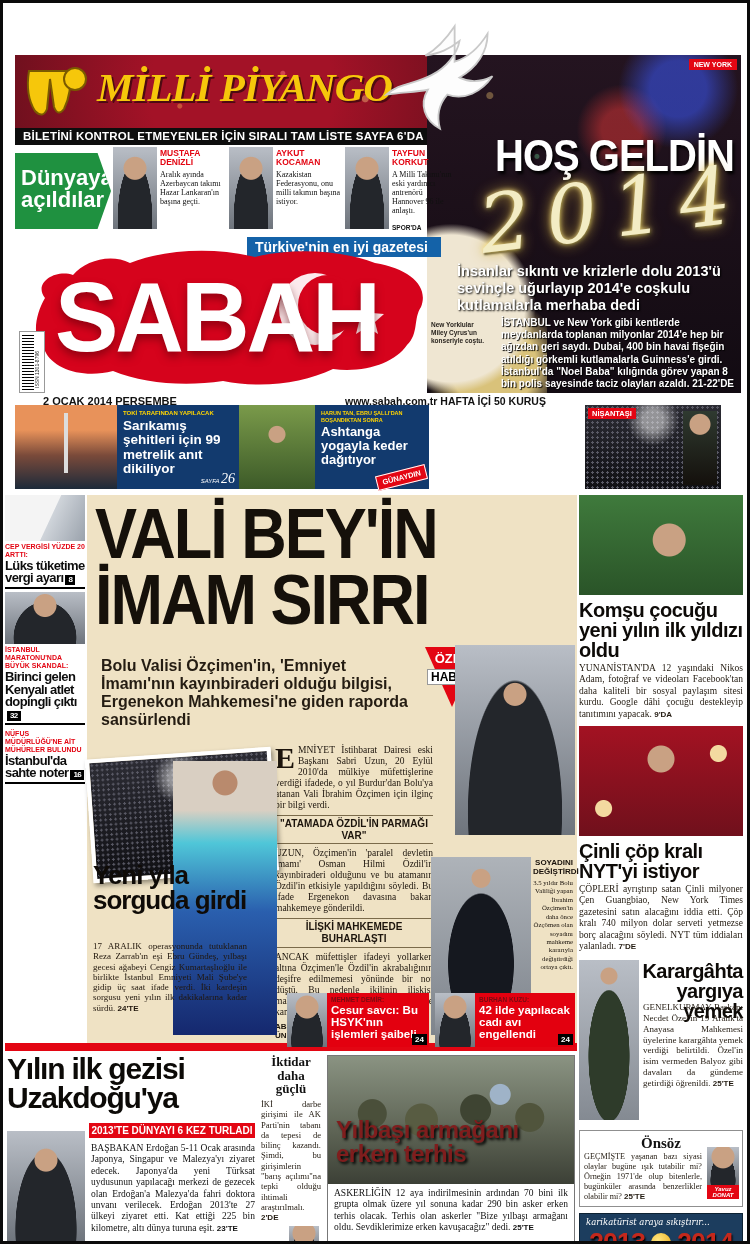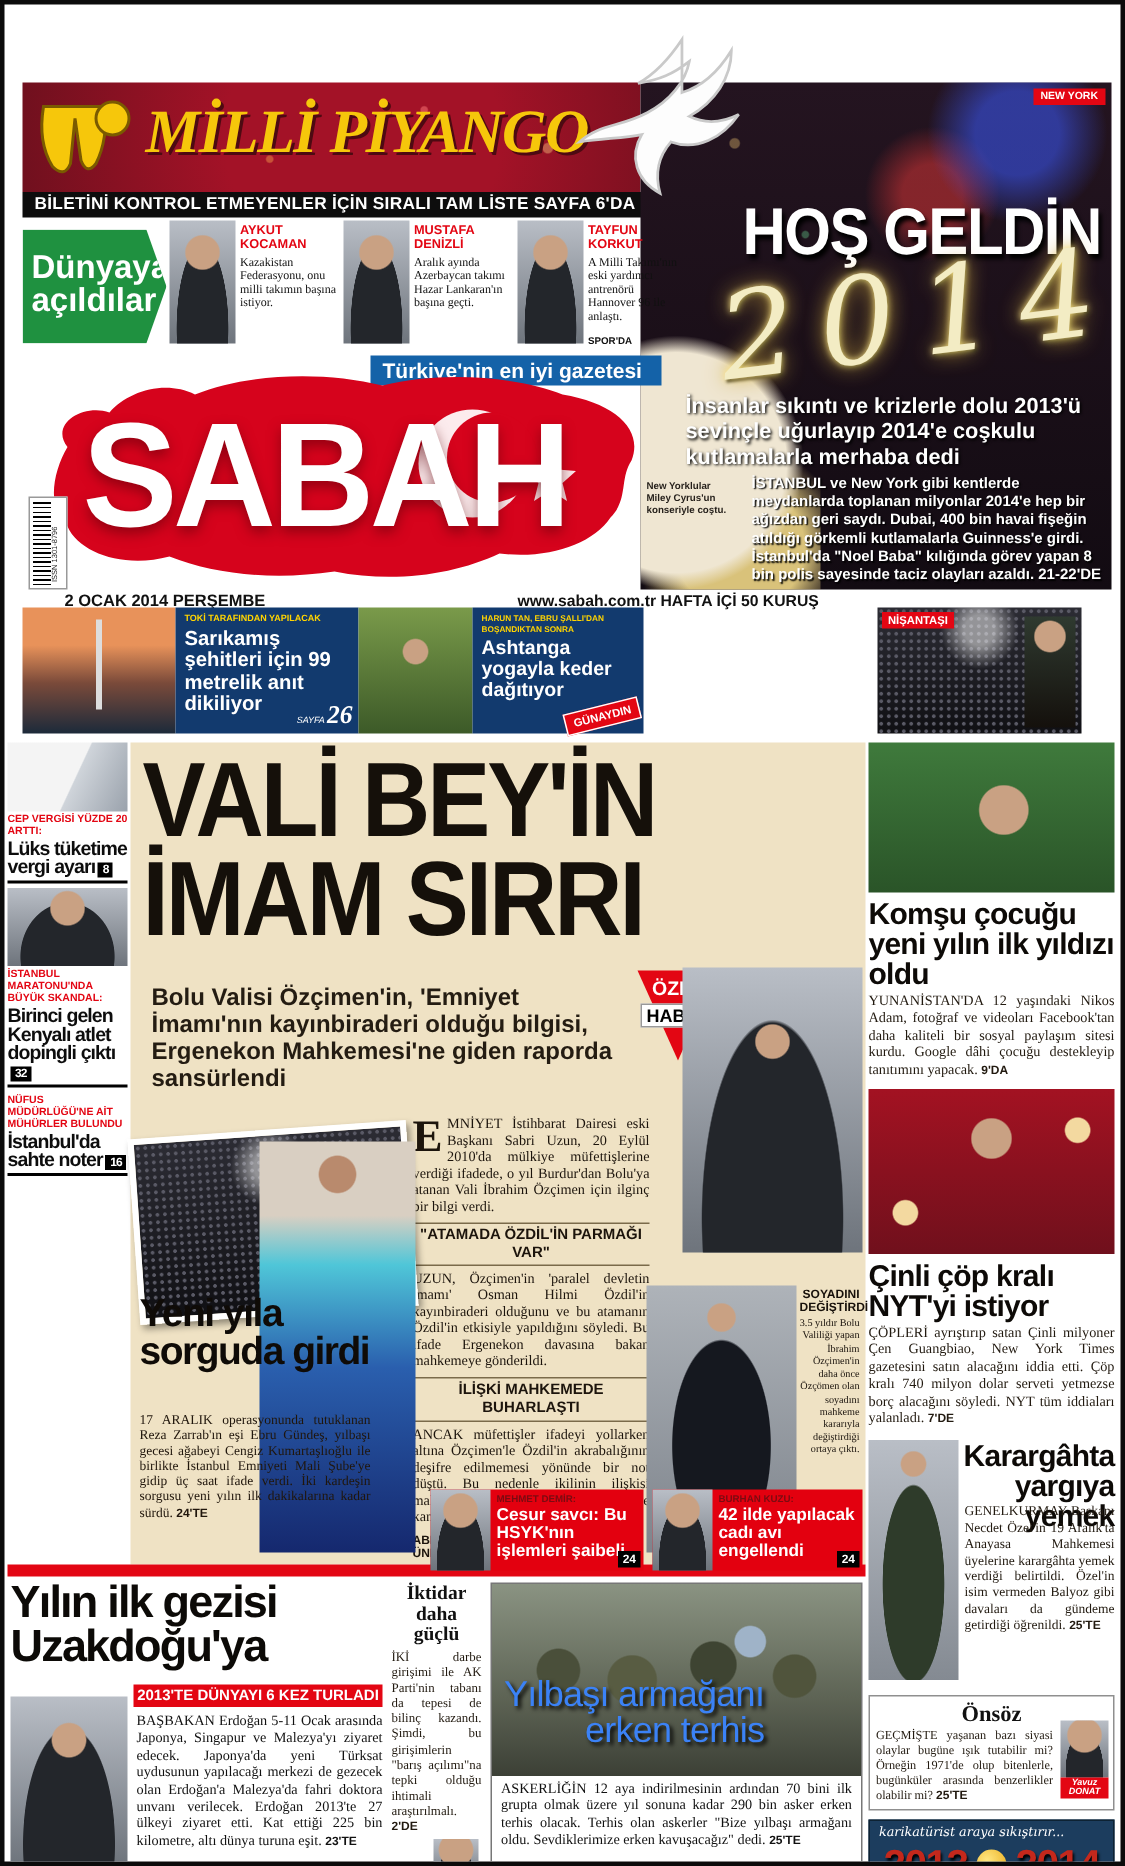--- a/index.html
+++ b/index.html
@@ -57,21 +57,21 @@
   .issn{position:absolute;left:14px;top:56px;font-size:5px;color:#222;transform:rotate(-90deg);
         transform-origin:left top;white-space:nowrap;}
   .dateline{left:40px;top:392px;font-size:11px;font-weight:bold;}
   .webline{left:342px;top:392px;font-size:10.5px;font-weight:bold;}
   
   .npanel{top:402px;height:84px;}
   .bluebox{background:#123a6e;color:#fff;padding:5px 6px;box-sizing:border-box;}
   .kick-y{color:#ffd400;font-size:6px;font-weight:bold;line-height:1.2;}
   .bb-title{font-size:13.5px;font-weight:bold;line-height:1.06;margin-top:2px;}
   .sayfa{position:absolute;right:4px;bottom:2px;color:#fff;font-size:6px;font-style:italic;}
-  .sayfa b{font-size:17px;font-weight:bold;font-family:"Liberation Serif",serif;}
+  .sayfa b{font-size:14px;font-weight:normal;font-family:"Liberation Serif",serif;}
   .stamp{position:absolute;right:2px;bottom:4px;background:#e30613;border:1px solid #fff;color:#fff;
          font-size:7.5px;font-weight:bold;padding:2px 5px;transform:rotate(-14deg);}
   .crowd{background:
       radial-gradient(circle at 50% 18%, rgba(255,255,255,.5) 0 10px, transparent 26px),
       radial-gradient(#5a5a66 1px, transparent 1.4px), linear-gradient(#2c2c34,#101014);
       background-size:auto,5px 5px,auto;}
   .loc-tag{position:absolute;left:3px;top:3px;background:#e30613;color:#fff;font-size:7.5px;
            font-weight:bold;padding:1px 4px;}
   
   .sidebar{left:2px;top:492px;width:80px;height:548px;display:flex;flex-direction:column;gap:3px;}
@@ -142,22 +142,22 @@
   .barlas .r-text{font-size:8.6px;margin-top:3px;}
   .terhis{left:324px;top:1052px;width:248px;height:188px;border:1px solid #777;box-sizing:border-box;}
   .terhis-ph{position:absolute;left:0;top:0;width:246px;height:128px;
      background:
       radial-gradient(circle at 18% 45%, #4a4f3a 0 14px, transparent 15px),
       radial-gradient(circle at 38% 50%, #585c42 0 16px, transparent 17px),
       radial-gradient(circle at 60% 42%, #3e4432 0 15px, transparent 16px),
       radial-gradient(circle at 82% 48%, #50543c 0 14px, transparent 15px),
       radial-gradient(circle at 70% 30%, #9fb3c8 0 10px, transparent 11px),
       linear-gradient(#8a9382,#5d6354 60%,#3c4036);}
-  .terhis-h{position:absolute;left:8px;top:62px;color:#3b82f6;font-size:24px;font-weight:normal;
-            line-height:1.0;letter-spacing:-.5px;text-shadow:2px 2px 3px #000;text-align:right;}
+  .terhis-h{position:absolute;left:8px;top:62px;color:#7f1d1d;font-size:24px;font-weight:bold;
+            line-height:1.0;letter-spacing:-.5px;text-shadow:2px 2px 3px #000;}
   .terhis-t{position:absolute;left:6px;top:132px;width:234px;font-family:"Liberation Serif",serif;
             font-size:9.5px;line-height:1.2;text-align:justify;}
   .coaches{left:12px;top:144px;width:412px;height:88px;display:flex;}
   .greenbox{width:96px;height:76px;margin-top:6px;background:#1f9140;color:#fff;font-size:22px;
             font-weight:bold;line-height:1.0;padding:14px 4px 0 6px;box-sizing:border-box;
             clip-path:polygon(0 0,86% 0,100% 50%,86% 100%,0 100%);}
   .coach{display:flex;margin-left:2px;}
   .coach .cph{width:44px;height:82px;flex:none;}
   .coach .ct{width:64px;padding:2px 3px;}
   .cname{color:#e30613;font-size:8.5px;font-weight:bold;line-height:1.1;}
@@ -192,29 +192,29 @@
     <div class="abs col-deck">İnsanlar sıkıntı ve krizlerle dolu 2013'ü sevinçle uğurlayıp 2014'e coşkulu kutlamalarla merhaba dedi</div>
     <div class="abs col-body">İSTANBUL ve New York gibi kentlerde meydanlarda toplanan milyonlar 2014'e hep bir ağızdan geri saydı. Dubai, 400 bin havai fişeğin atıldığı görkemli kutlamalarla Guinness'e girdi. İstanbul'da "Noel Baba" kılığında görev yapan 8 bin polis sayesinde taciz olayları azaldı. 21-22'DE</div>
     <div class="abs miley-cap">New Yorklular Miley Cyrus'un konseriyle coştu.</div>
   </div>
 
   <div class="abs coaches">
     <div class="greenbox">Dünyaya açıldılar</div>
     <div class="coach">
       <div class="cph face-ph"></div>
       <div class="ct">
-          <div class="cname">AYKUT KOCAMAN</div>
-        <div class="ctext">Kazakistan Federasyonu, onu milli takımın başına istiyor.</div>
+          <div class="cname">MUSTAFA DENİZLİ</div>
+        <div class="ctext">Aralık ayında Azerbaycan takımı Hazar Lankaran'ın başına geçti.</div>
         </div>
     </div>
     <div class="coach">
       <div class="cph face-ph"></div>
       <div class="ct">
-          <div class="cname">MUSTAFA DENİZLİ</div>
-        <div class="ctext">Aralık ayında Azerbaycan takımı Hazar Lankaran'ın başına geçti.</div>
+          <div class="cname">AYKUT KOCAMAN</div>
+        <div class="ctext">Kazakistan Federasyonu, onu milli takımın başına istiyor.</div>
         </div>
     </div>
     <div class="coach">
       <div class="cph face-ph"></div>
       <div class="ct"><div class="cname">TAYFUN KORKUT</div>
         <div class="ctext">A Milli Takımı'nın eski yardımcı antrenörü Hannover 96 ile anlaştı.</div>
         <span class="sporda">SPOR'DA</span></div>
     </div>
   </div>
 

